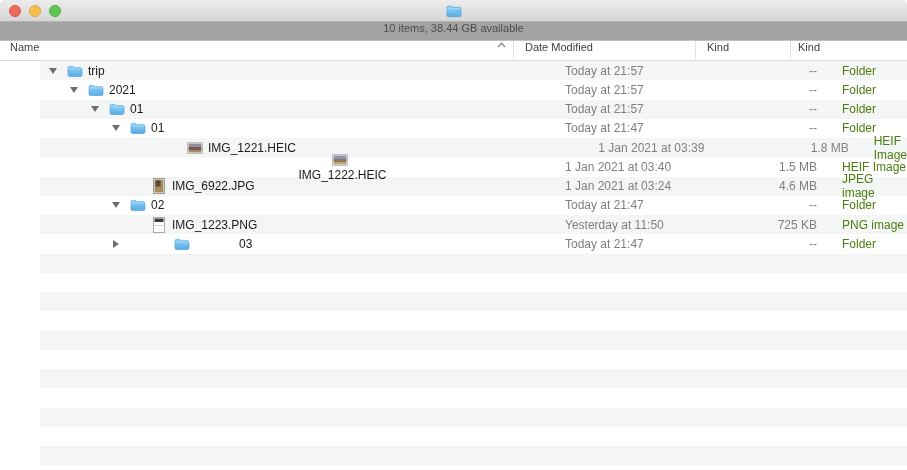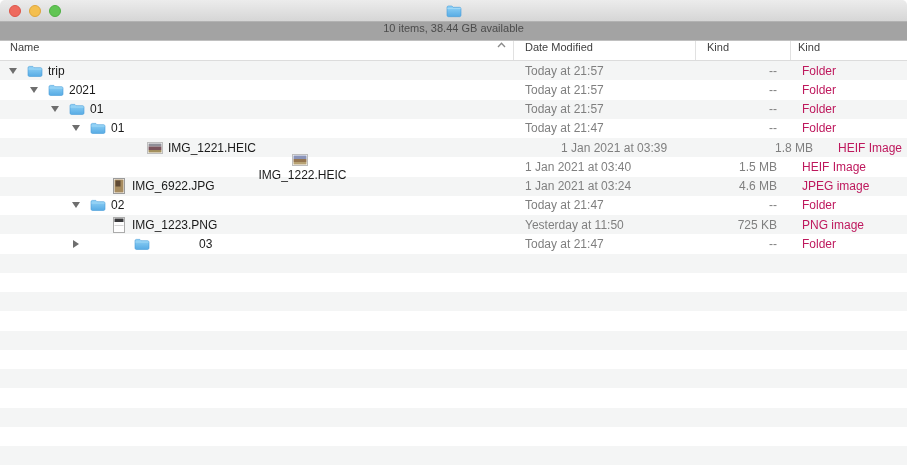--- a/index.html
+++ b/index.html
@@ -28,29 +28,29 @@
   .listheader { height:20px; background:#fff; border-bottom:1px solid #dcdcdc;
                 display:flex; align-items:stretch; font-size:11px; color:#3f3f3f; }
   .hcell { display:flex; align-items:flex-start;gap:24px; }
   .h-name { width:513px; padding-left:10px; justify-content:space-between; padding-right:7px; }
   .h-date { width:182px; padding-left:11px; border-left:1px solid #e1e1e1; }
   .h-size { width:95px;  padding-left:11px; border-left:1px solid #e1e1e1; }
   .h-kind { flex:1;      padding-left:7px; border-left:1px solid #e1e1e1; }
   .sortchev { display:inline-flex; margin-top:1px; }
 
   
-  .list { height:409px; overflow:hidden; }
+  .list { height:409px; overflow:hidden;padding-left:40px; }
   .row { height:19.25px; display:flex; align-items:center; font-size:12px; }
   .row:nth-child(odd)  { background:#f4f5f5; }
   .row:nth-child(even) { background:#ffffff; }
   .c-name { width:513px; display:flex; align-items:center; color:#1a1a1a;
             white-space:nowrap; overflow:hidden; }
   .c-date { width:182px; padding-left:12px; color:#7f7f7f; }
   .c-size { width:95px;  padding-right:13px; color:#7f7f7f; text-align:right; }
-  .c-kind { flex:1;      padding-left:12px; color:#be185d; }
+  .c-kind { flex:1;      padding-left:12px; color:#4d7c0f; }
 
   .tri-slot { width:19px; display:flex; align-items:center; flex:none; }
   .tri-exp { width:0; height:0; border-left:4.5px solid transparent;
              border-right:4.5px solid transparent; border-top:6px solid #6e6e6e; margin-left:1px; }
   .tri-col { width:0; height:0; border-top:4.5px solid transparent;
              border-bottom:4.5px solid transparent; border-left:6px solid #6e6e6e; margin-left:2px; }
   .row-icon { width:16px; height:16px; flex:none; margin-right:5px; display:flex;
               align-items:center; justify-content:center; }
   .defs-holder { position:absolute; width:0; height:0; overflow:hidden; }
 </style>

